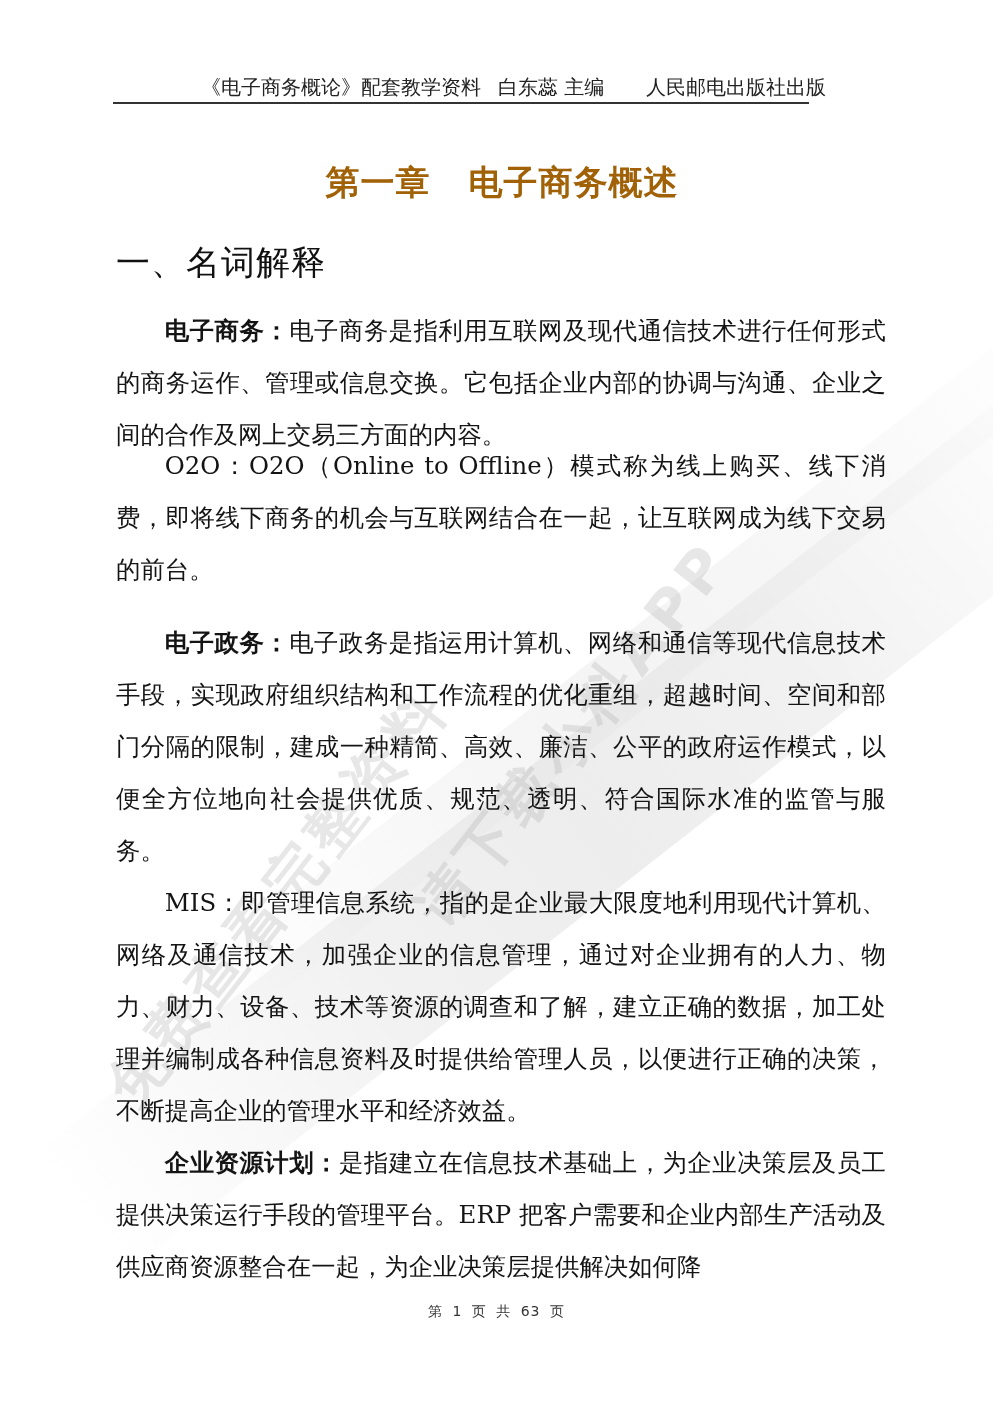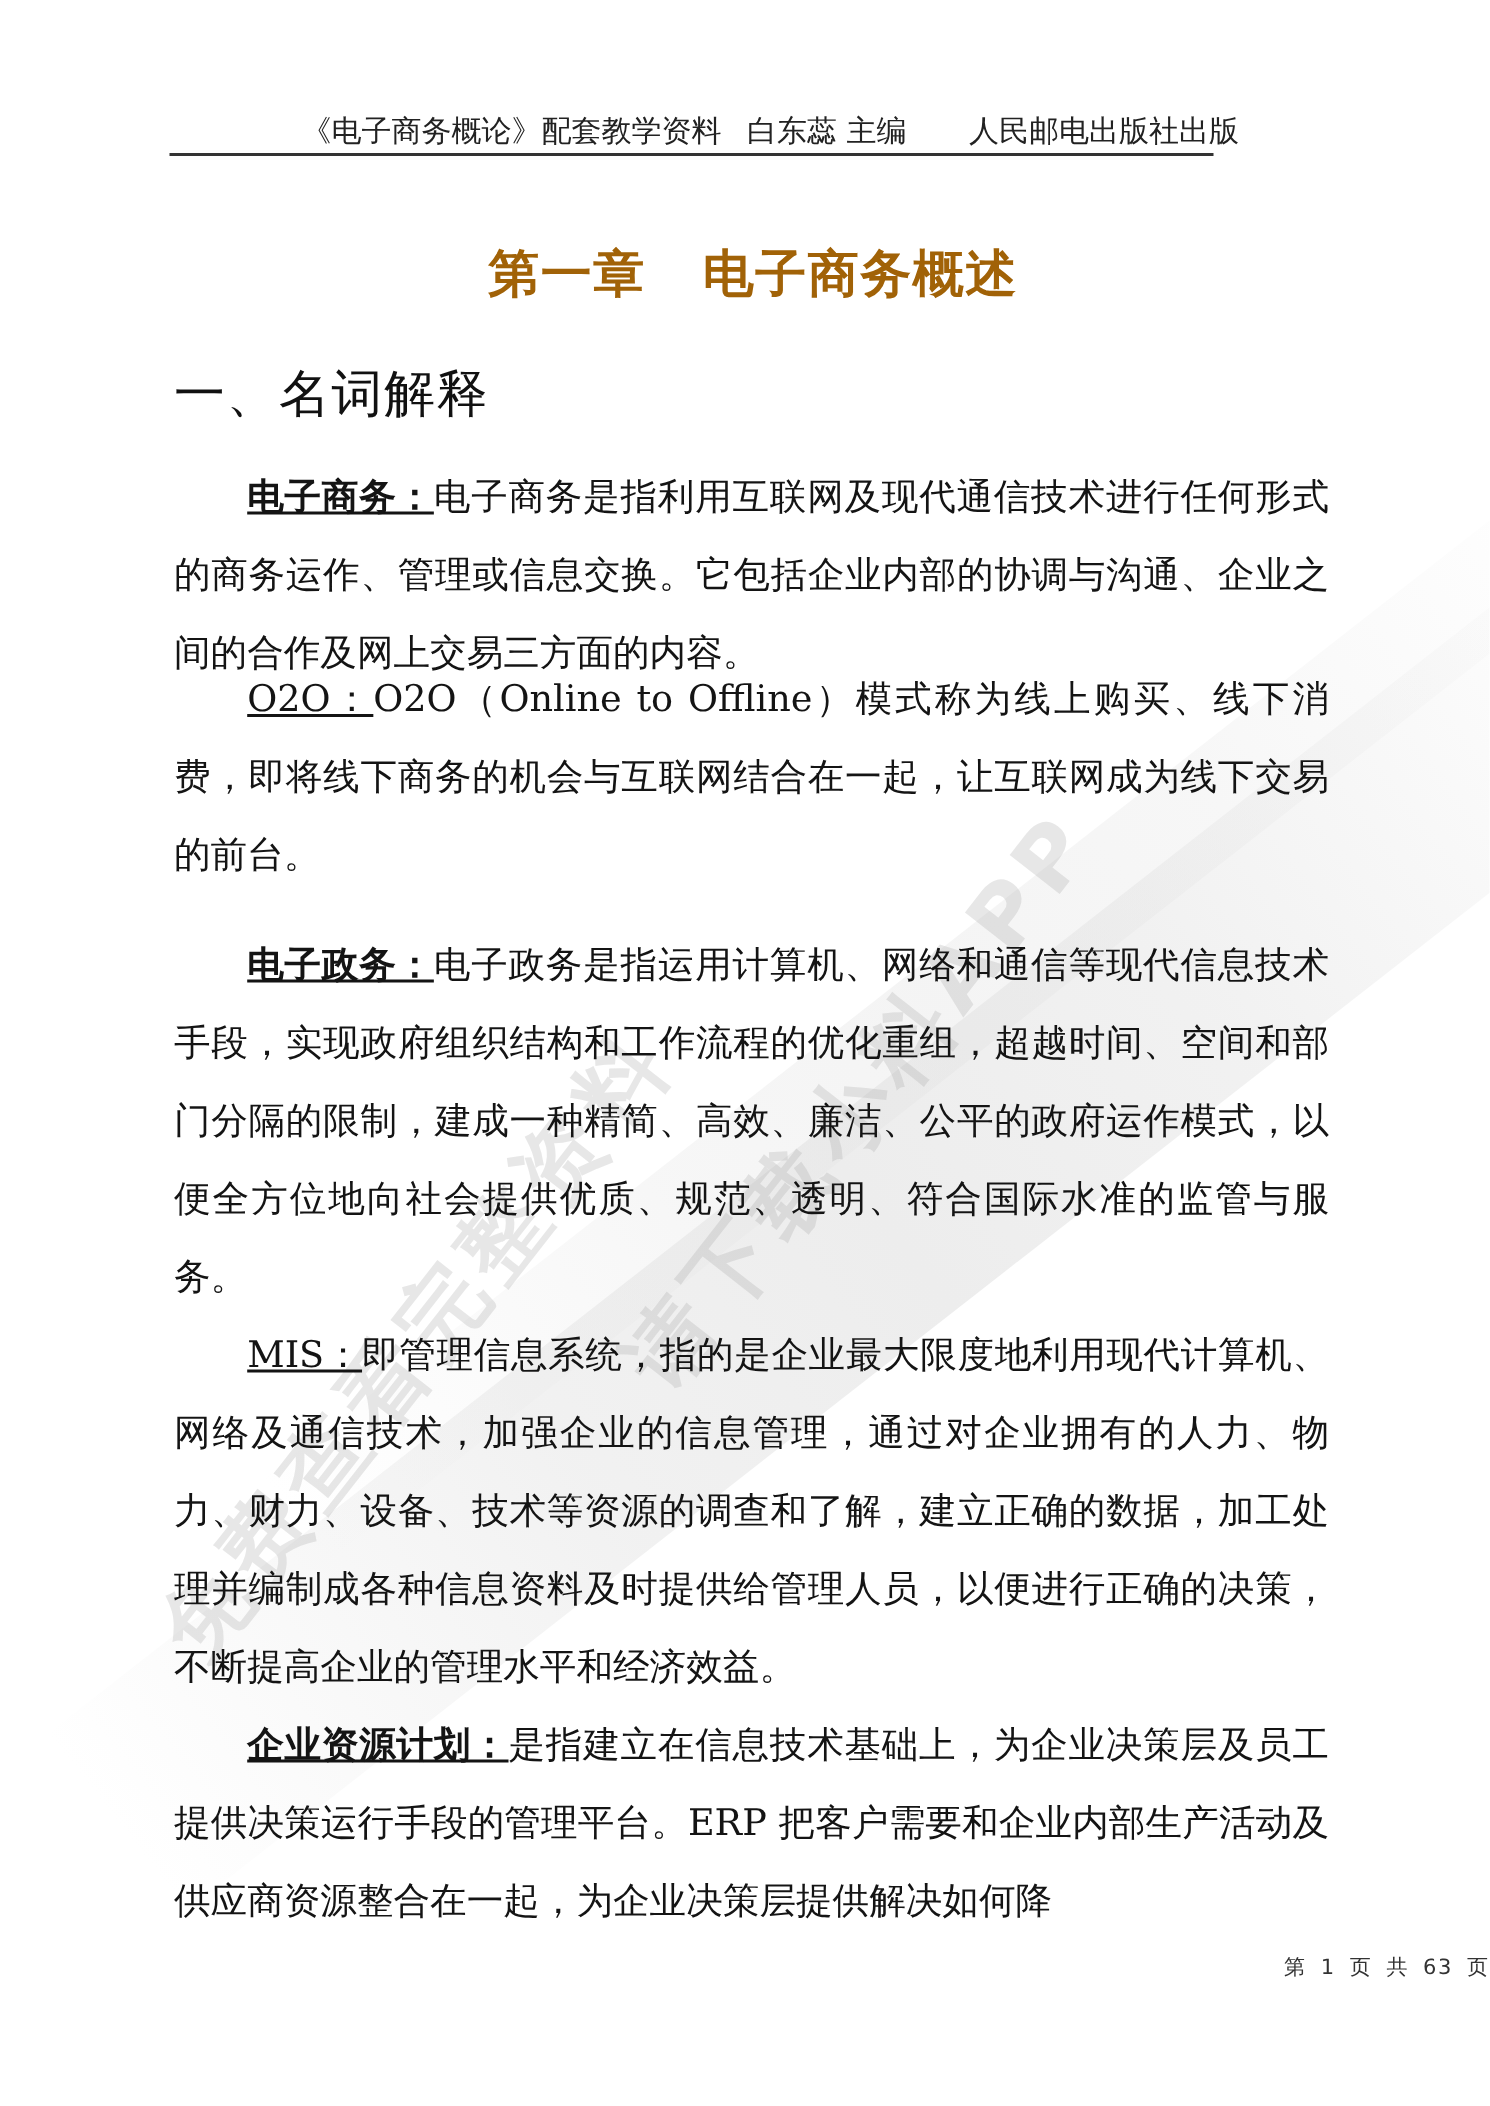--- a/index.html
+++ b/index.html
@@ -72,39 +72,38 @@
       text-align: justify;
       color: #141414;
     }
     .para {
       text-indent: 2em;
       margin: 0;
     }
     .term {
       font-family: "DejaVu Sans", "Liberation Sans", sans-serif;
       font-weight: bold;
-      text-decoration: underline;
     }
     .term.plain {
       font-family: "DejaVu Serif", "Liberation Serif", serif;
       font-weight: normal;
     }
 
     .p1 { top: 305px; }
     .p2 { top: 440px; }
     .p3 { top: 617px; }
     .p4 { top: 877px; }
     .p5 { top: 1137px; }
 
     .footer {
       position: absolute;
       top: 1303px;
       left: 0;
       width: 993px;
-      text-align: right;
+      text-align: center;
       font-family: "DejaVu Sans", "Liberation Sans", sans-serif;
       font-size: 14px;
       color: #333333;
       word-spacing: 4px;
       letter-spacing: 1px;
     }
 
     .watermark {
       position: absolute;
       left: 0; top: 0;

